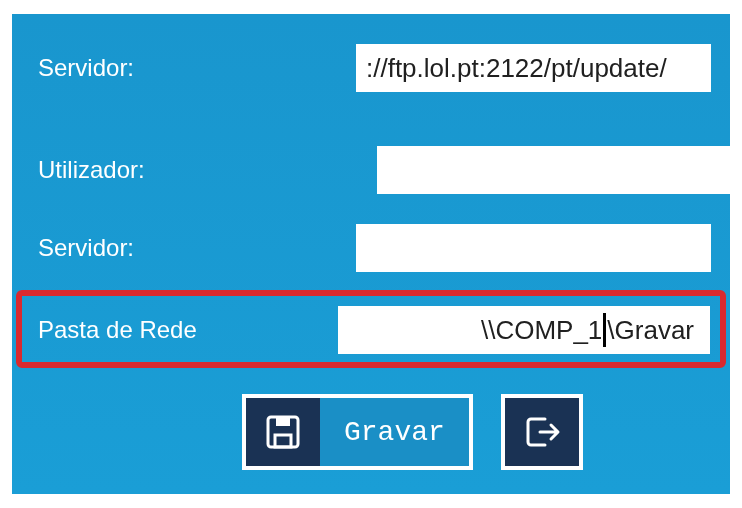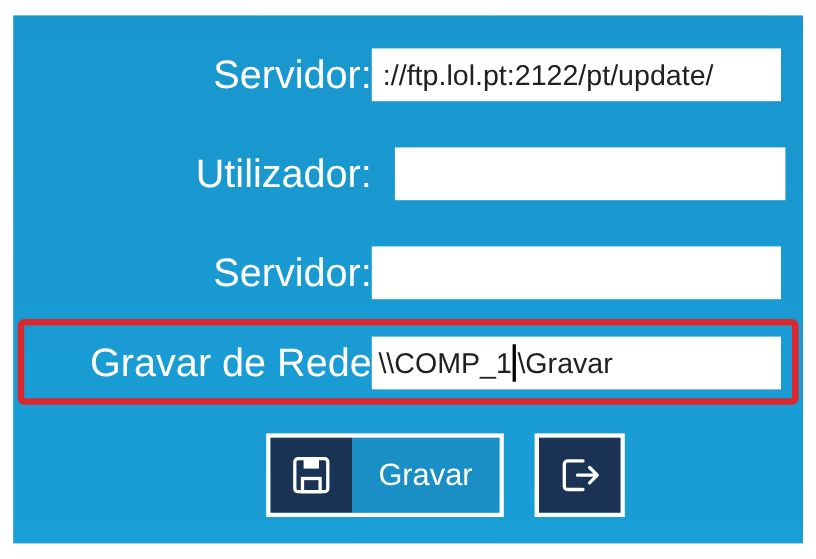--- a/index.html
+++ b/index.html
@@ -19,59 +19,60 @@
   }
   .row {
     position: absolute;
     left: 26px;
     right: 20px;
     display: flex;
     align-items: center;
     height: 48px;
   }
   .row-1 { top: 30px; }
-  .row-2 { top: 120px; gap: 21px; }
+  .row-2 { top: 132px; gap: 21px; }
   .row-3 { top: 210px; }
   .highlight-box {
     position: absolute;
     left: 4px;
     right: 4px;
     top: 276px;
     height: 78px;
     border: 6px solid #d9292f;
     border-radius: 6px;
   }
   .row-4 { top: 292px; }
   .label {
     color: #ffffff;
-    font-size: 36px;
+    font-size: 24px;
     flex: 0 0 300px;
-    text-align: right;
   }
   .field {
     flex: 1 1 auto;
     height: 48px;
     background: #ffffff;
     border: none;
     font-size: 26px;
     color: #202020;
     padding: 0 10px;
     outline: none;
     font-family: inherit;
+    margin-left: 18px;
   }
   .field-caret {
     flex: 1 1 auto;
     height: 48px;
     background: #ffffff;
     font-size: 26px;
     color: #202020;
-    padding: 0 6px;
+    padding: 0 16px;
     display: flex;
     align-items: center;
     white-space: pre;
+    justify-content: flex-end;
   }
   .caret {
     display: inline-block;
     width: 3px;
     height: 34px;
     background: #000;
     margin: 0 1px;
     vertical-align: middle;
   }
   .buttons {
@@ -96,21 +97,21 @@
     justify-content: center;
   }
   .btn-label {
     display: flex;
     align-items: center;
     justify-content: center;
     color: #ffffff;
     font-size: 28px;
     padding: 0 24px;
   }
-  .btn-gravar .btn-label { background: #1a8fc6; }
+  .btn-gravar .btn-label { background: #1a8fc6; font-family: Liberation Mono, monospace; }
   .btn-sair   .btn-label { background: #d97a1e; }
   svg { display: block; }
 </style>
 </head>
 <body>
 
 <div class="panel">
 
   <div class="row row-1">
     <div class="label">Servidor:</div>
@@ -123,21 +124,21 @@
   </div>
 
   <div class="row row-3">
     <div class="label">Servidor:</div>
     <input class="field" type="password" value="" style="">
   </div>
 
   <div class="highlight-box"></div>
 
   <div class="row row-4">
-    <div class="label">Gravar de Rede</div>
+    <div class="label">Pasta de Rede</div>
     <div class="field-caret"><span>\\COMP_1</span><span class="caret"></span><span>\Gravar</span></div>
   </div>
 
   <div class="buttons">
     <div class="btn btn-gravar">
       <div class="btn-icon-box">
         <svg width="40" height="40" viewBox="0 0 40 40">
           <rect x="5" y="5" width="30" height="30" rx="3" fill="none" stroke="#ffffff" stroke-width="3"></rect>
           <rect x="12" y="23" width="16" height="12" fill="none" stroke="#ffffff" stroke-width="3"></rect>
           <rect x="13" y="5" width="14" height="9" fill="#ffffff"></rect>

